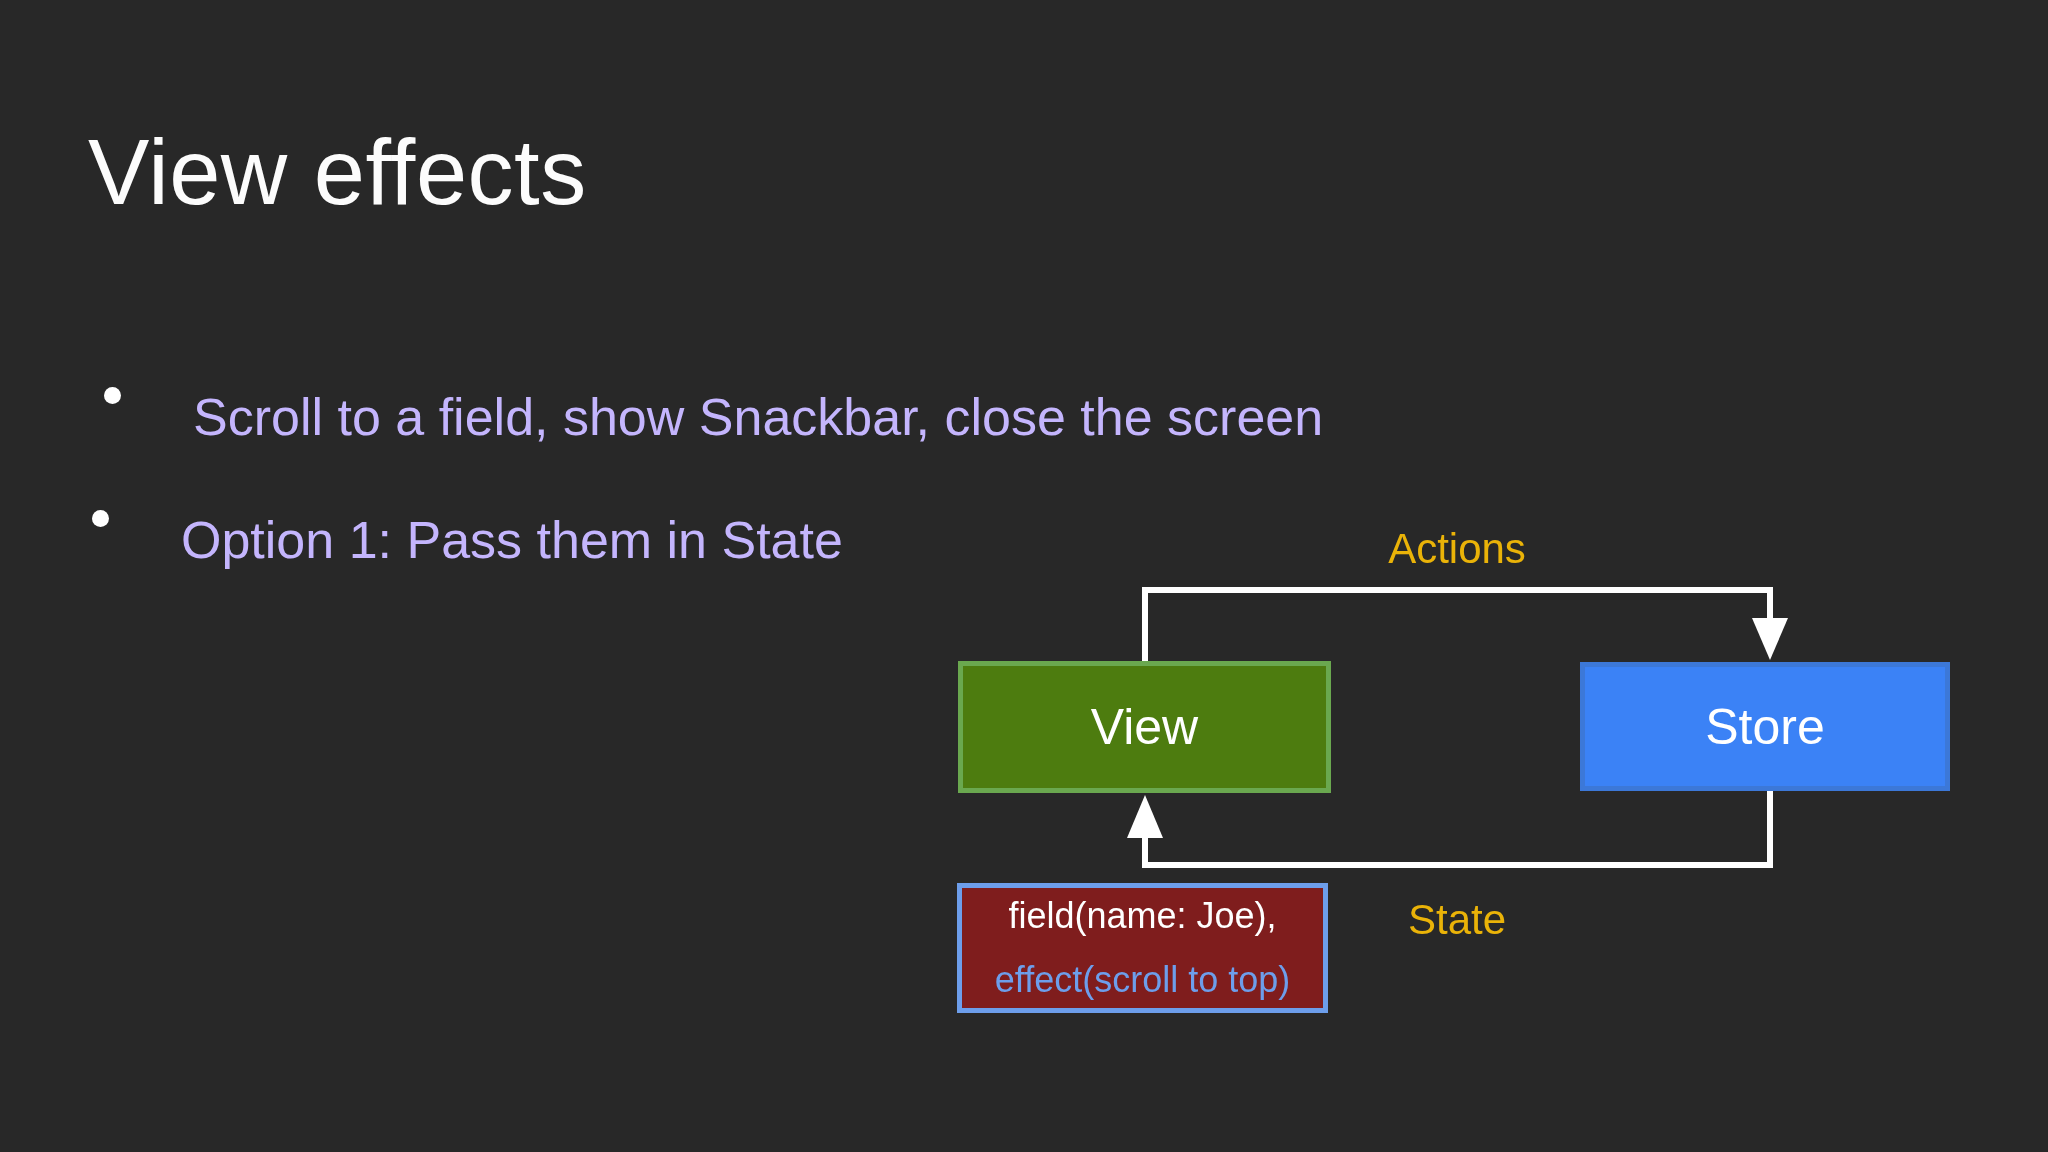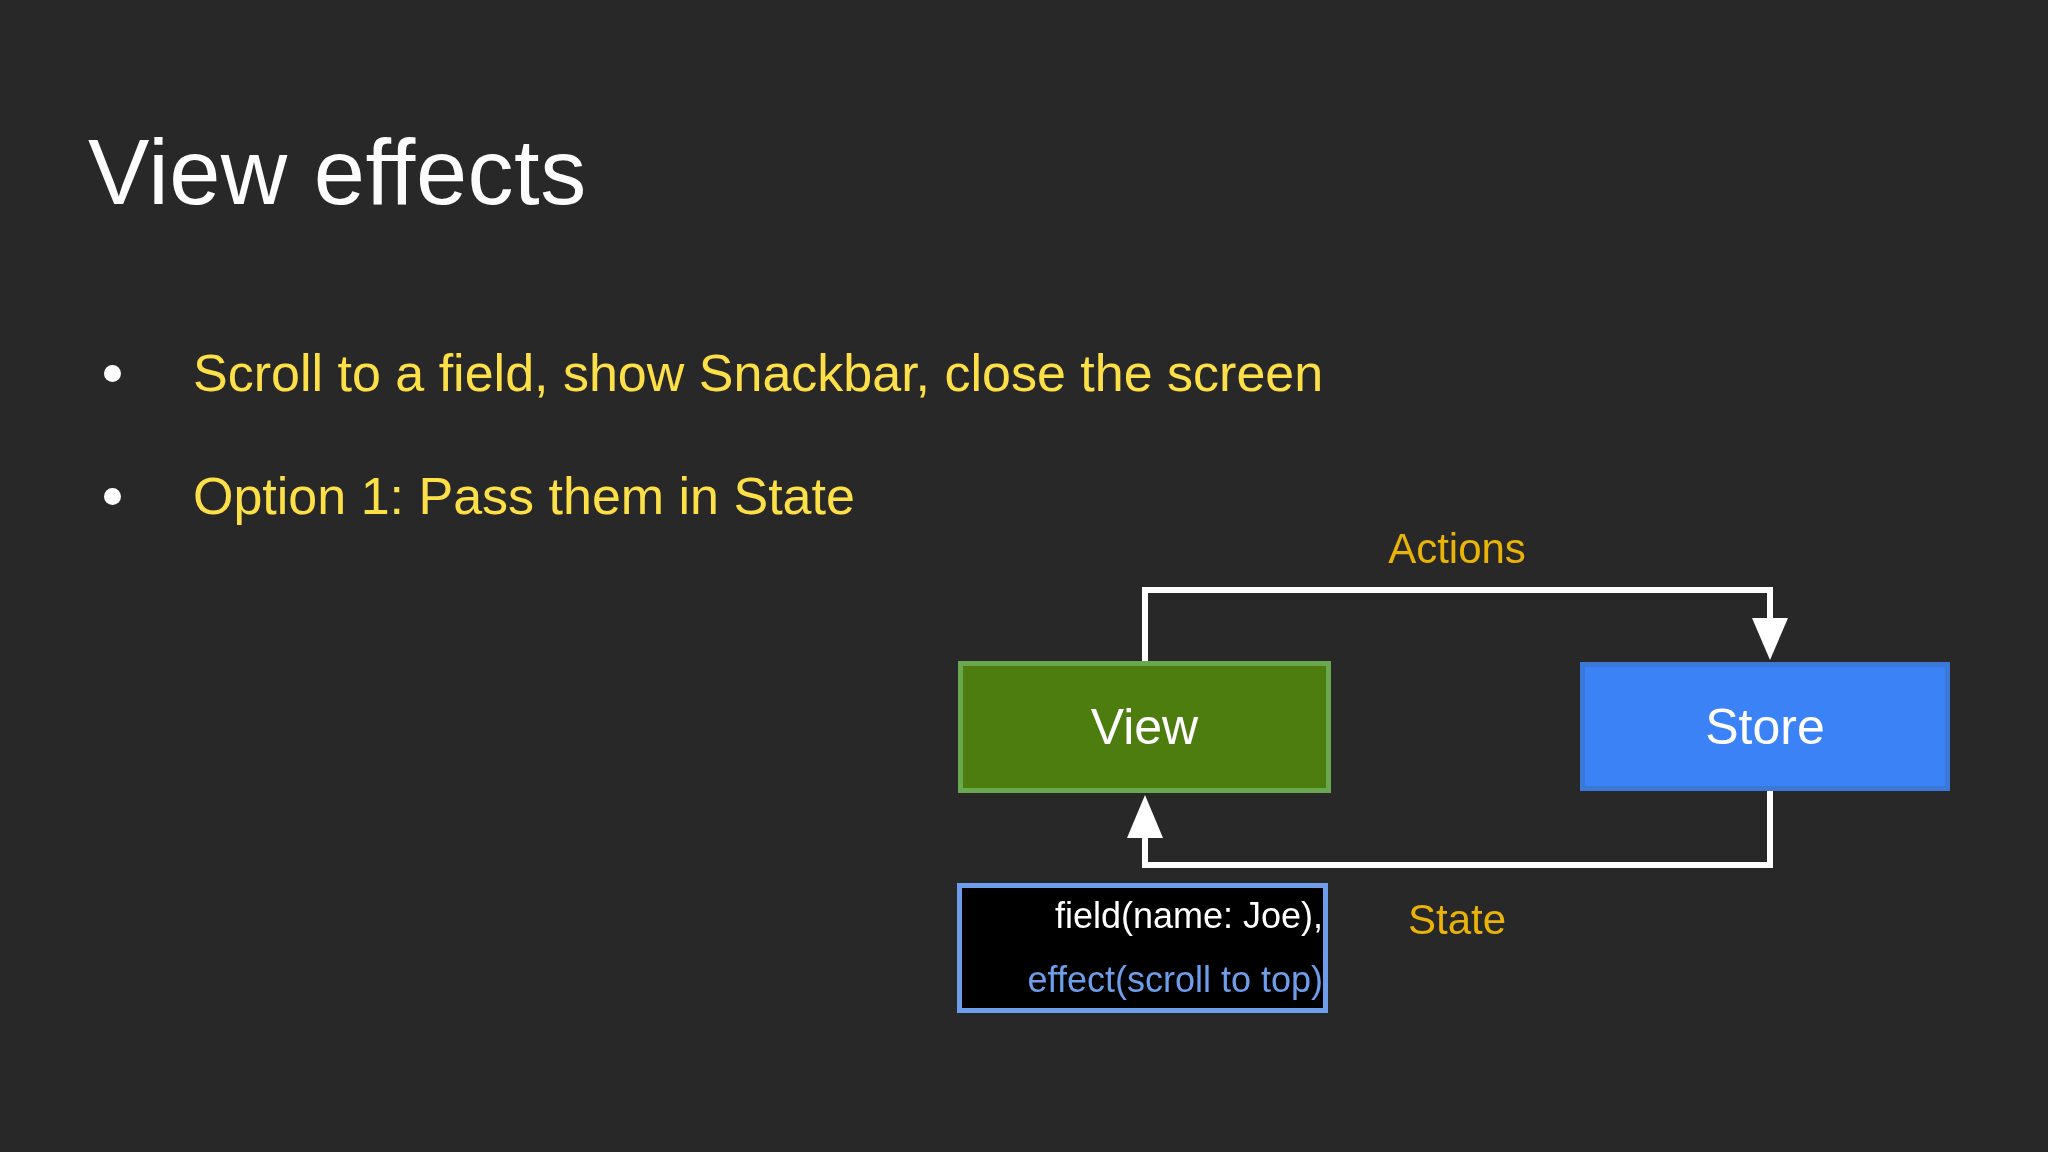--- a/index.html
+++ b/index.html
@@ -24,32 +24,33 @@
     letter-spacing:0.5px;
     white-space:nowrap;
   }
   .bullet {
     position:absolute;
     display:flex;
     align-items:center;
     gap:72px;
   }
   .b1 { left:104px; top:340px; }
-  .b2 { left:104px; top:463px; }
+  .b2 { left:92px; top:463px; }
   .dot {
     width:17px; height:17px;
     border-radius:50%;
     background:#ffffff;
     flex:0 0 auto;
   }
   .btext {
     font-size:52px;
     line-height:66px;
     white-space:nowrap;
-    color:#fde047;
+    color:#c4b5fd;
+    margin-top:44px;
   }
   .arrows {
     position:absolute;
     left:0; top:0;
     width:2048px; height:1152px;
     pointer-events:none;
   }
   .arrows path { stroke:#ffffff; stroke-width:6; fill:none; }
   .arrows polygon { fill:#ffffff; }
   .dbox {
@@ -111,18 +112,18 @@
   <div class="dlabel state-label">State</div>
 
   <div class="dbox view-box" style="border-color: rgb(106, 168, 79); background: #4d7c0f;">
     <span>View</span>
   </div>
 
   <div class="dbox store-box" style="border-color: rgb(60, 120, 216); background: #3b82f6;">
     <span>Store</span>
   </div>
 
-  <div class="dbox field-box" style="border-color: rgb(109, 158, 235); background: #000000; align-items: flex-end;">
+  <div class="dbox field-box" style="border-color: rgb(109, 158, 235); background: #7f1d1d;">
     <div>field(name: Joe),</div>
     <div style="color: rgb(109, 158, 235); margin-top: 20px;">effect(scroll to top)</div>
   </div>
 
 </div>
 
 </body></html>

